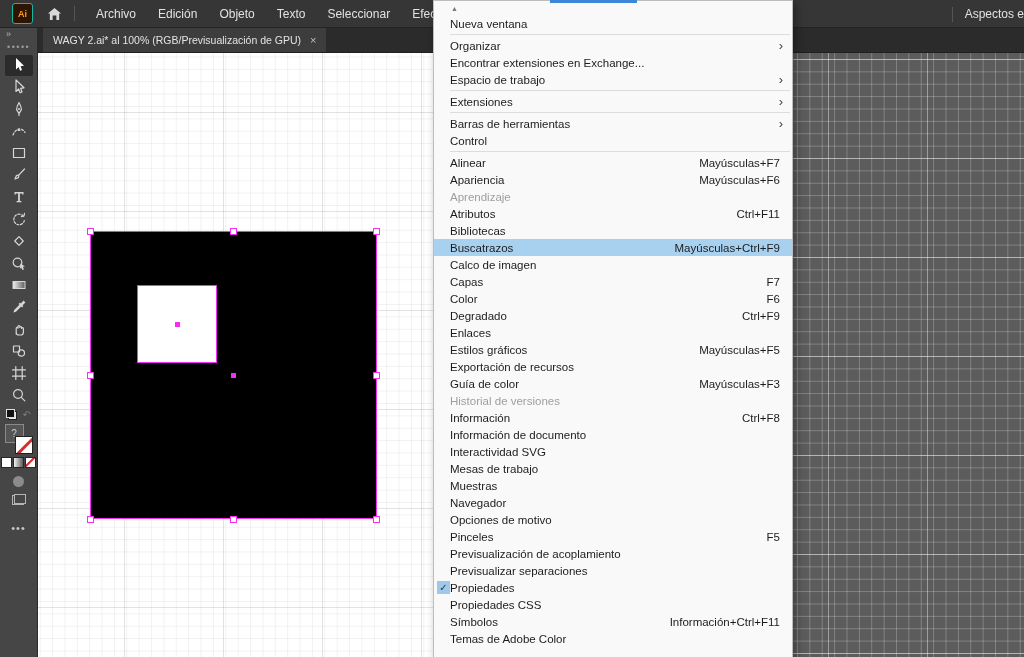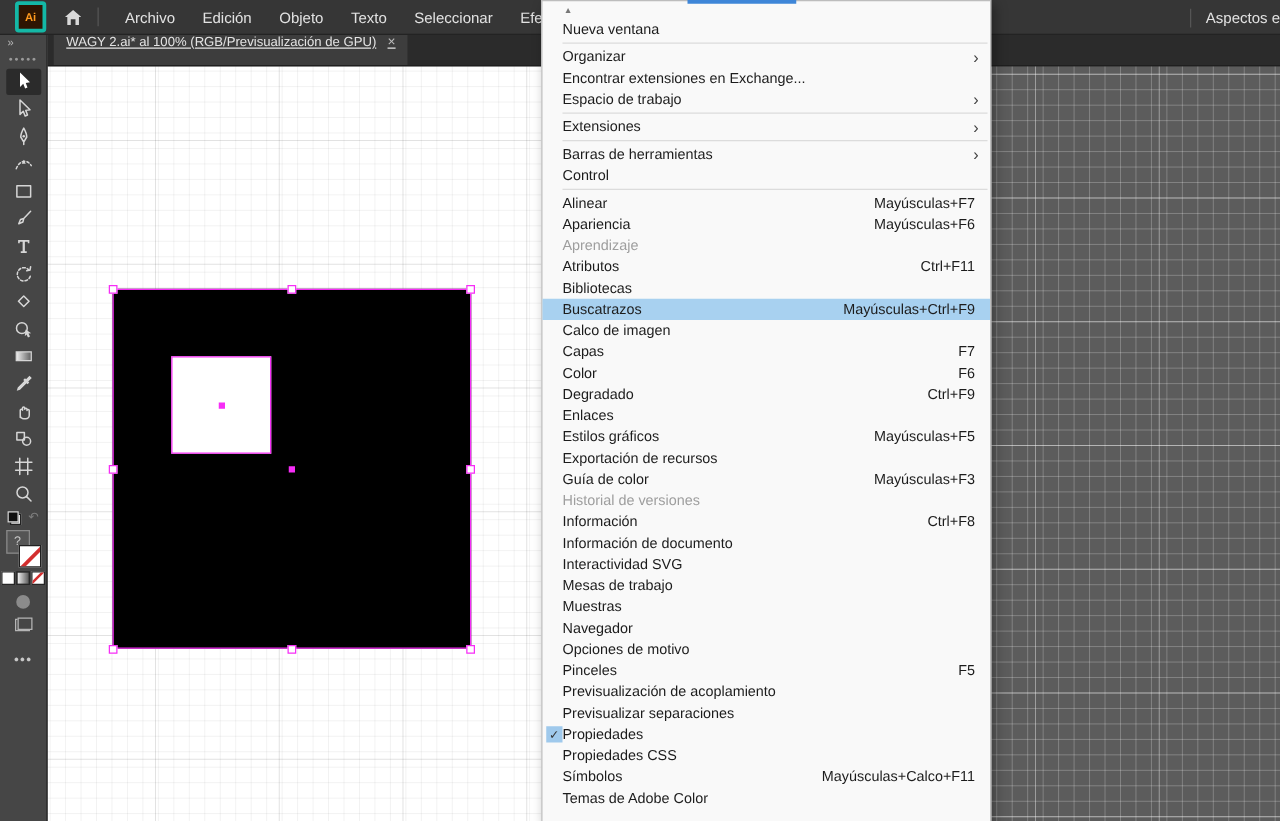--- a/index.html
+++ b/index.html
@@ -5,37 +5,37 @@
   html,body{margin:0;padding:0;background:#222;}
   .app{position:relative;width:1024px;height:657px;overflow:hidden;
        font-family:"Liberation Sans",sans-serif;background:#5c5c5c;
        -webkit-font-smoothing:antialiased;}
 
   
   .menubar{position:absolute;left:0;top:0;width:1024px;height:28px;
            background:var(--topbar,#363636);display:flex;align-items:center;
            color:#e2e2e2;font-size:12px;z-index:30;border-bottom:1px solid #232323;box-sizing:border-box;}
   .ai-logo{width:19px;height:19px;margin-left:12px;border-radius:3px;
-           background:#2e1502;border:3px solid #14b8a6;color:#ff9a1e;
+           background:#2e1502;border:1px solid #14b8a6;color:#ff9a1e;
            font-size:9px;font-weight:bold;display:flex;align-items:center;justify-content:center;}
   .home-btn{margin-left:14px;display:flex;align-items:center;color:#d8d8d8;}
   .mb-divider{width:1px;height:15px;background:#555;margin:0 10px 0 12px;}
   .menubar-items{display:flex;height:28px;align-items:stretch;}
   .mb-item{display:flex;align-items:center;padding:12px 11px;cursor:default;}
   .mb-item.active{background:#1d1d1d;color:#ffffff;}
   .mb-right{position:absolute;right:0;top:0;height:28px;display:flex;align-items:center;}
   .mb-right .mb-divider{margin:0 12px;}
   .mb-right-label{white-space:nowrap;margin-right:-6px;}
 
   
   .tabbar{position:absolute;left:38px;top:28px;width:986px;height:25px;
           background:var(--tabbar,#2b2b2b);display:flex;align-items:stretch;z-index:5;
           border-bottom:1px solid #1f1f1f;box-sizing:border-box;}
   .doc-tab{margin-left:5px;background:#3d3d3d;color:#e3e3e3;font-size:10.5px;
-           display:flex;padding:0 10px;text-decoration:underline;}
+           display:flex;align-items:center;padding:0 10px;}
   .tab-close{margin-left:9px;color:#bdbdbd;font-size:11px;}
 
   
   .toolbar{position:absolute;left:0;top:28px;width:38px;height:629px;
            background:var(--toolbar,#464646);border-right:1px solid #2a2a2a;
            box-sizing:border-box;z-index:6;}
   .tb-head{height:26px;position:relative;}
   .tb-collapse{position:absolute;left:6px;top:1px;color:#b5b5b5;font-size:9px;letter-spacing:1px;}
   .tb-grip{position:absolute;left:7px;top:14px;color:#9a9a9a;font-size:9px;letter-spacing:1.5px;}
   .tools{display:flex;flex-direction:column;}
@@ -470,21 +470,21 @@
       </div>
       <div class="wm-row">
         <span class="wm-check">✓</span>
         <span class="wm-label">Propiedades</span>
       </div>
       <div class="wm-row">
         <span class="wm-label">Propiedades CSS</span>
       </div>
       <div class="wm-row">
         <span class="wm-label">Símbolos</span>
-        <span class="wm-shortcut">Mayúsculas+Calco+F11</span>
+        <span class="wm-shortcut">Información+Ctrl+F11</span>
       </div>
       <div class="wm-row">
         <span class="wm-label">Temas de Adobe Color</span>
       </div>
     </div>
 
   <div class="blue-strip"></div>
 
 </div>
 

